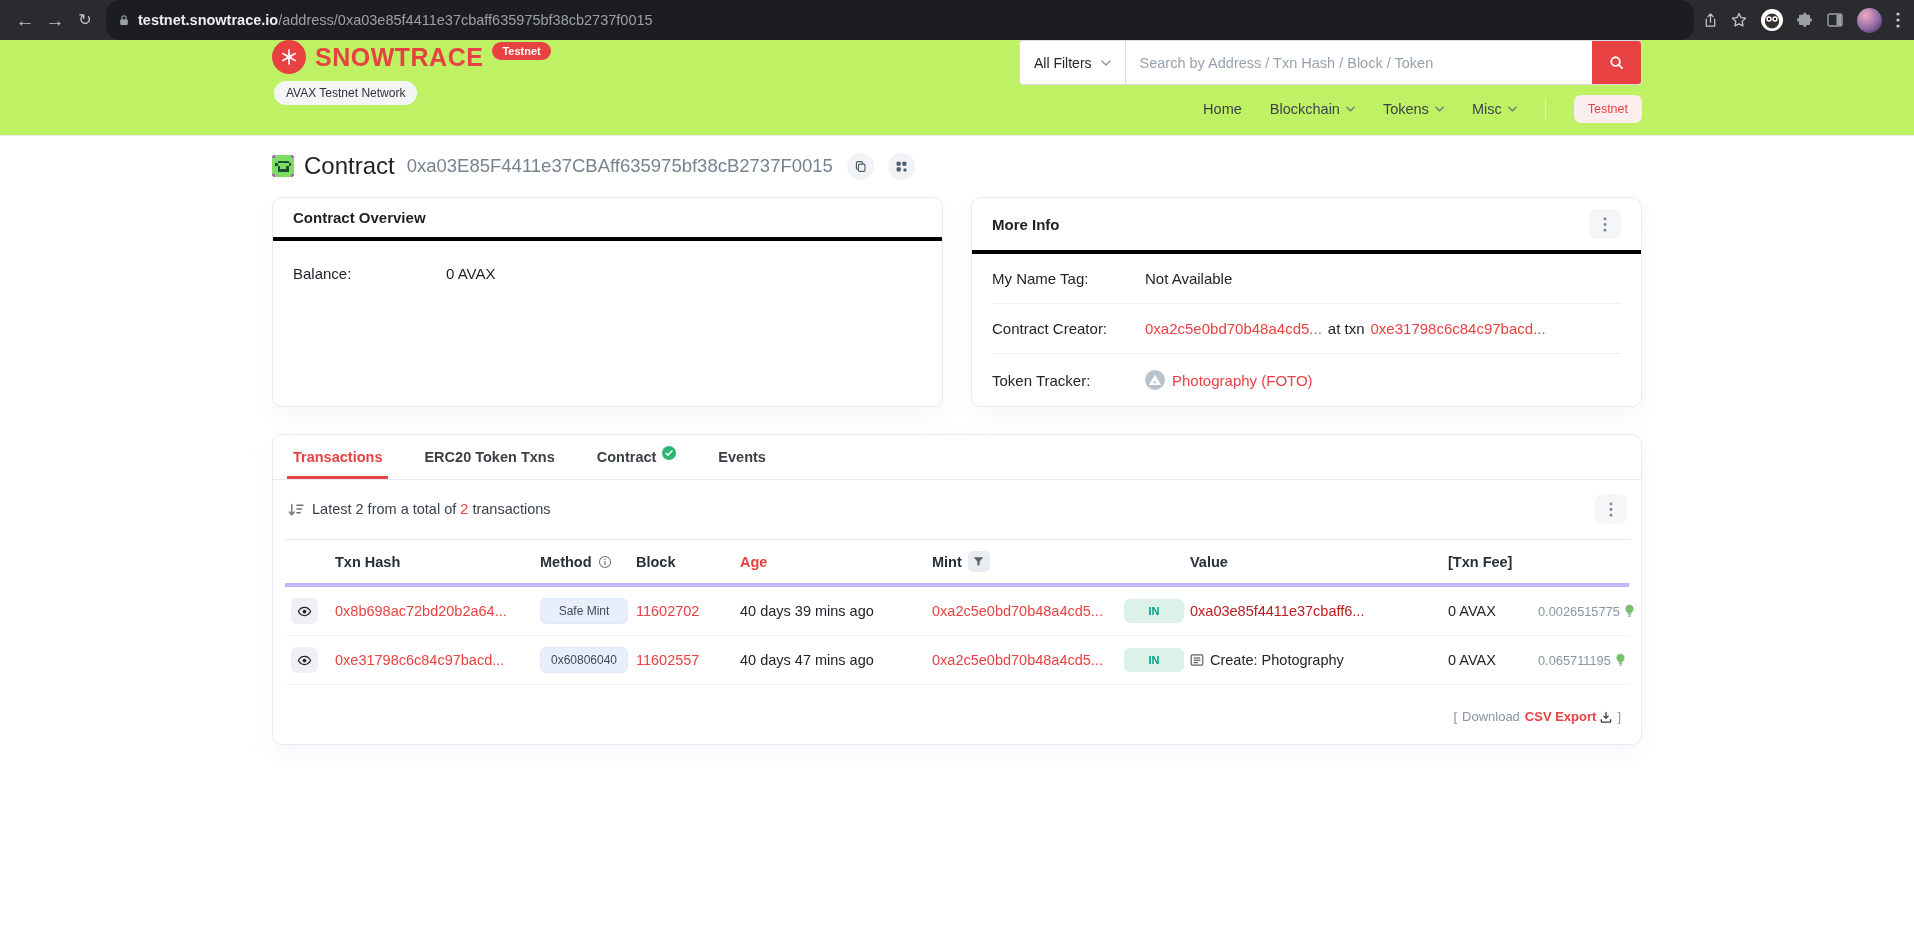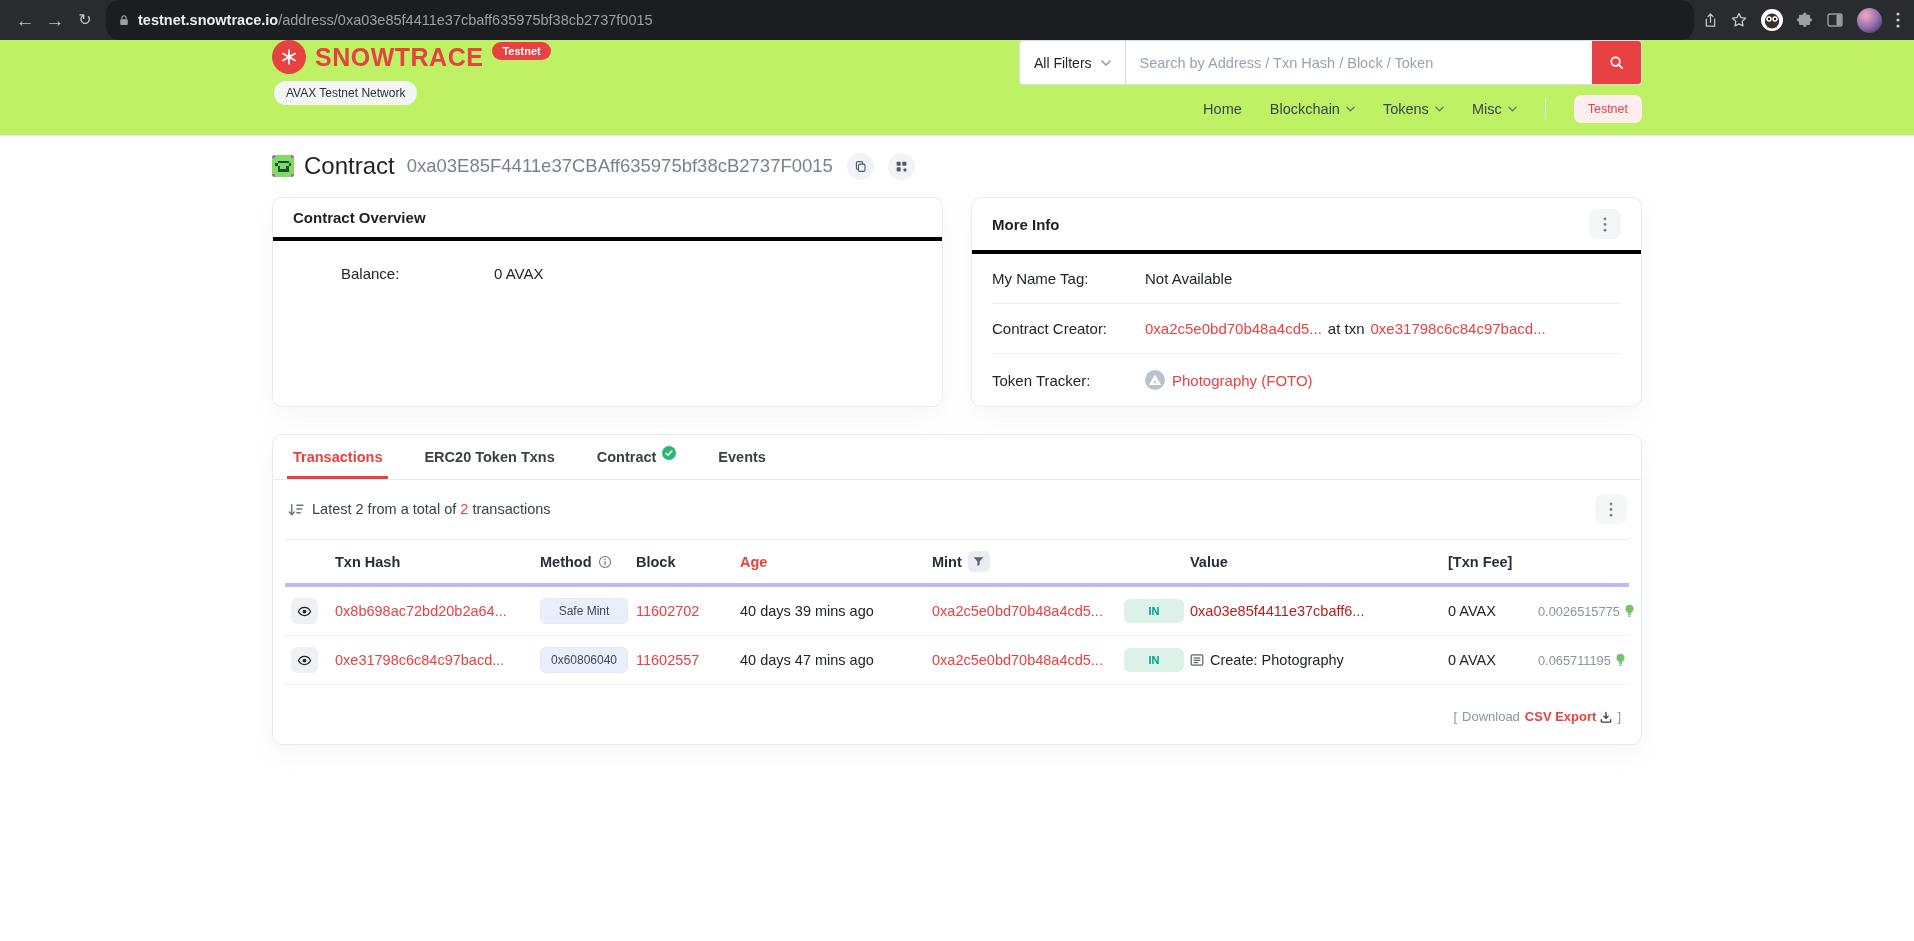--- a/index.html
+++ b/index.html
@@ -53,21 +53,21 @@
   .icon-circle-btn { width:27px; height:27px; border-radius:50%; background:#f1f3f6; border:none; display:flex; align-items:center; justify-content:center; cursor:pointer; margin-left:4px; }
 
   
   .cards-row { display:flex; gap:28px; align-items:stretch; }
   .card { background:#fff; border:1px solid #e7eaf3; border-radius:10px; box-shadow:0 10px 22px rgba(183,192,206,.13); }
   .cards-row .card { flex:1 1 0; }
   .card-header { display:flex; align-items:center; justify-content:space-between; padding:11px 20px; border-bottom:4px solid #000000; }
   .card-title { font-size:15px; font-weight:700; color:#1e2022; }
   .sq-btn { width:32px; height:30px; border-radius:8px; background:#f5f6f8; border:none; display:flex; align-items:center; justify-content:center; cursor:pointer; }
 
-  .kv-row { display:flex; align-items:flex-start; font-size:15px;margin-left:48px; }
+  .kv-row { display:flex; align-items:flex-start; font-size:15px; }
   .kv-label { flex:0 0 153px; color:#212529; }
   .kv-value { color:#212529; }
   .overview-body { padding:24px 20px; }
   .info-body { padding:0 20px; }
   .info-row { padding:16px 0; border-top:1px solid #eceff3; display:flex; align-items:center; font-size:15px; }
   .info-row:first-child { border-top:none; }
   .red-link { color:#e84142; text-decoration:none; cursor:pointer; }
   .creator-line { display:flex; align-items:center; gap:6px; flex-wrap:nowrap; white-space:nowrap; }
   .tracker-line { display:flex; align-items:center; gap:7px; }
 

